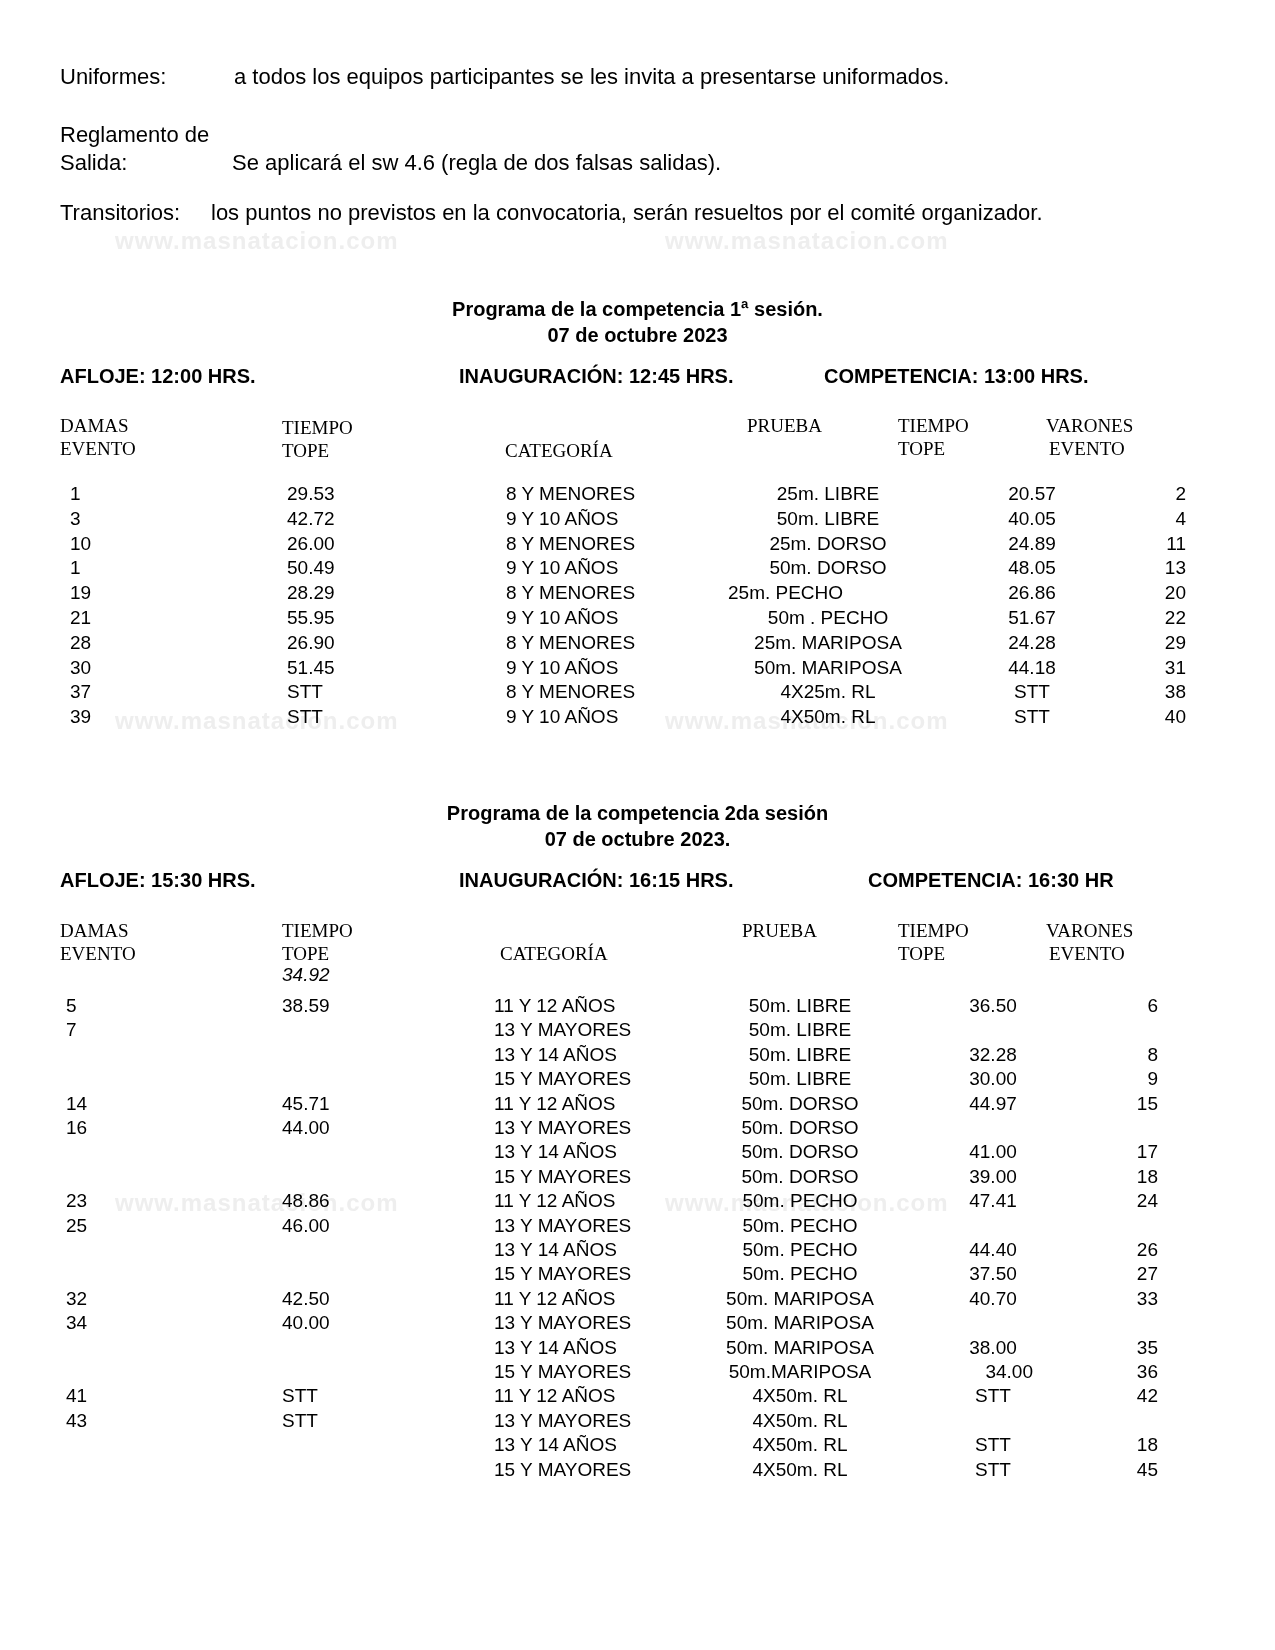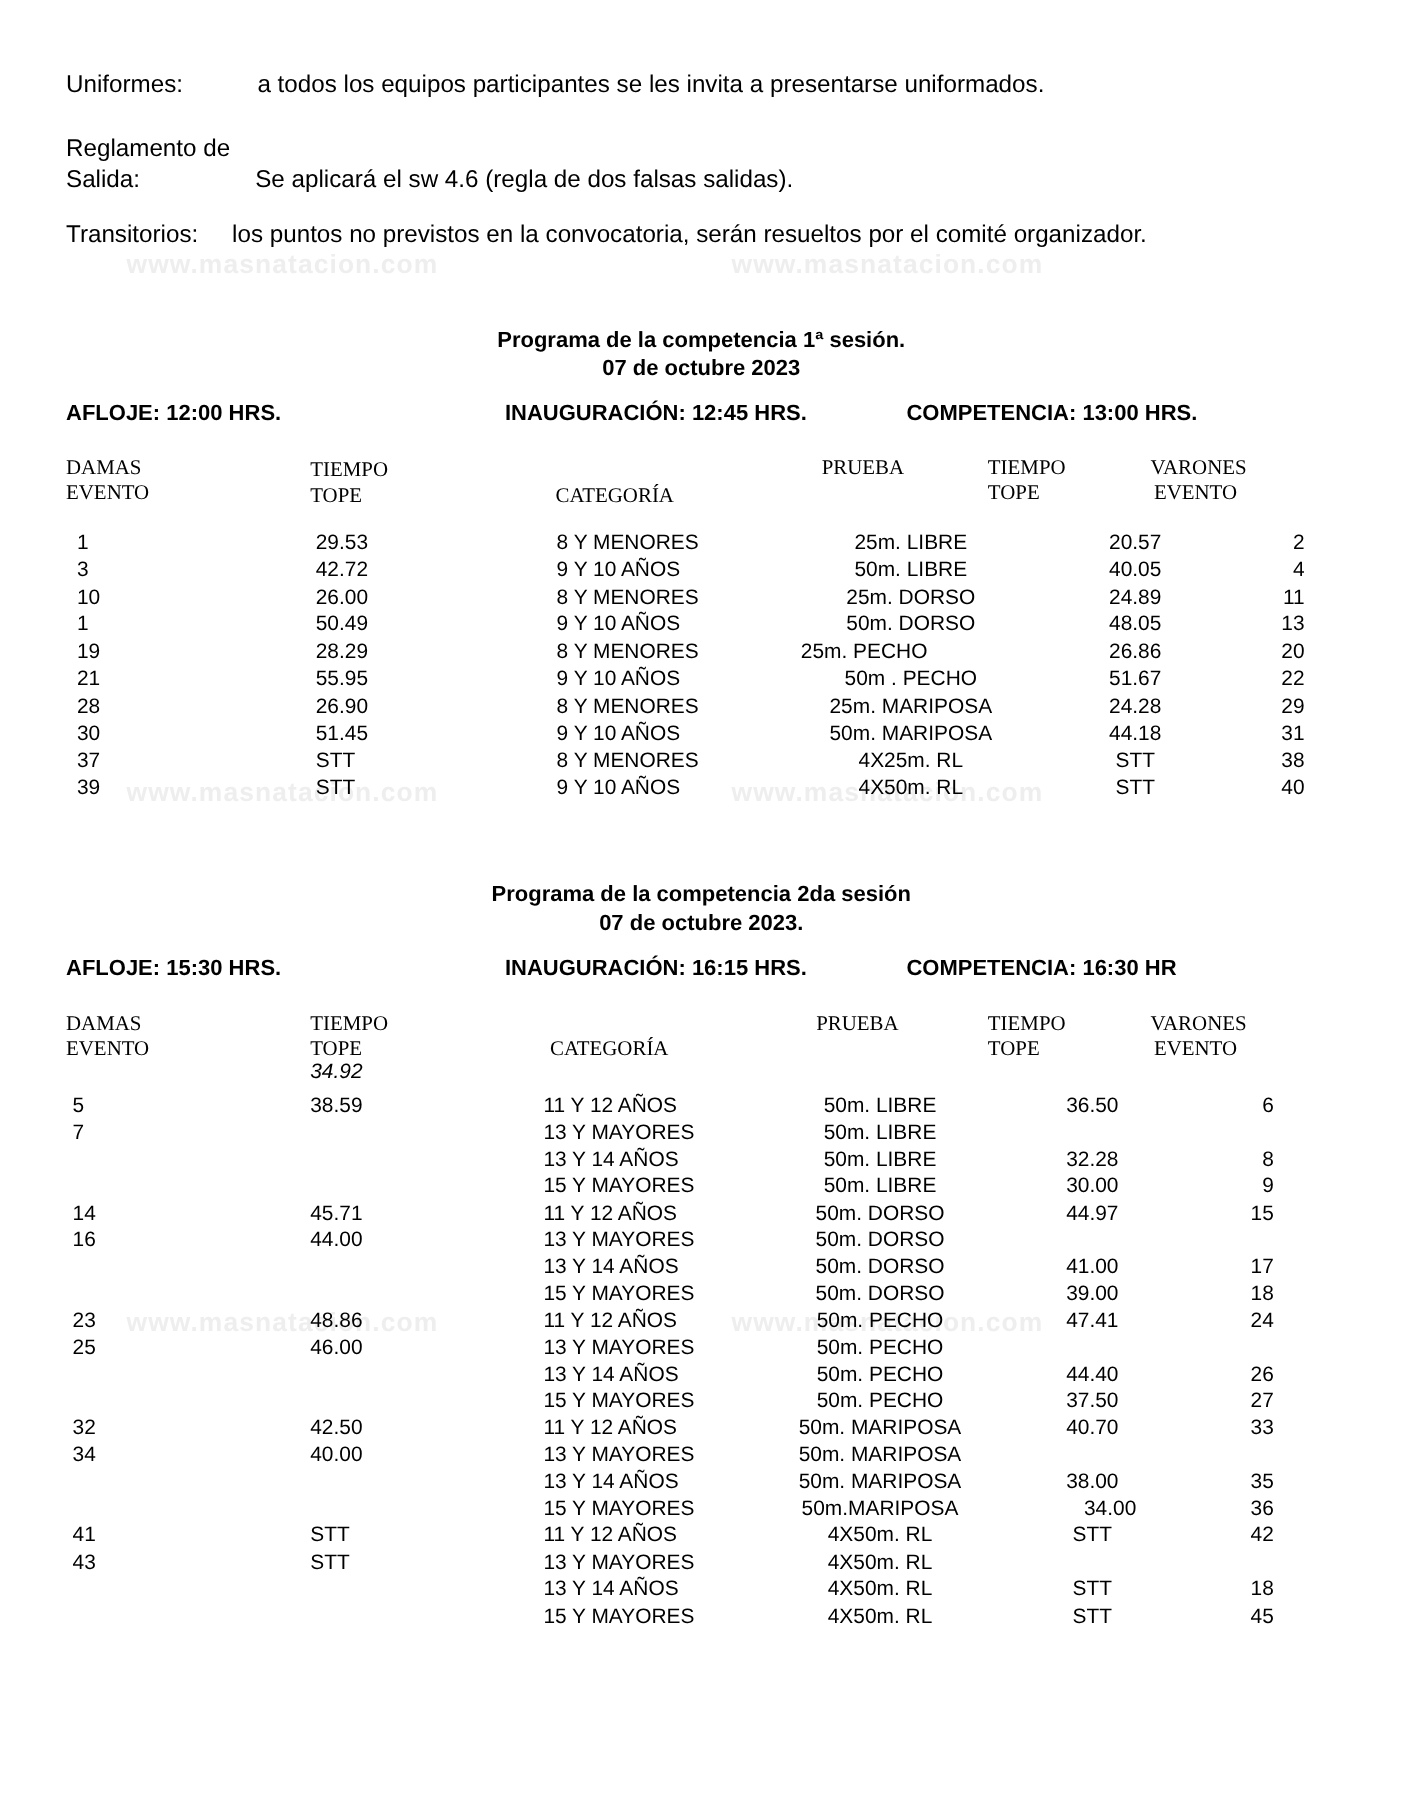--- a/index.html
+++ b/index.html
@@ -135,21 +135,21 @@
       <div class="abs cell" style="top: 706.2px; left: 728px; width: 200px; text-align: center;">4X50m. RL</div>
       <div class="abs cell" style="top: 706.2px; left: 992px; width: 80px; text-align: center;">STT</div>
       <div class="abs cell" style="top: 706.2px; right: 89px; text-align: right;">40</div>
     </div>
   </div>
 
 <div class="abs title" style="top:802px">Programa de la competencia 2da sesión</div>
 <div class="abs title" style="top:828px">07 de octubre 2023.</div>
 <div class="abs times" style="left:60px;top:869px">AFLOJE: 15:30 HRS.</div>
 <div class="abs times" style="left:459px;top:869px">INAUGURACIÓN: 16:15 HRS.</div>
-<div class="abs times" style="left:824px;top:869px">COMPETENCIA: 16:30 HR</div>
+<div class="abs times" style="left:868px;top:869px">COMPETENCIA: 16:30 HR</div>
 
 <div class="abs hdr" style="left:60px;top:919px">
   <div>DAMAS</div>
   <div>EVENTO</div>
 </div>
 <div class="abs hdr" style="left:282px;top:919px">
   <div>TIEMPO</div>
   <div>TOPE</div>
 </div>
 <div class="abs hdr" style="left:500px;top:942px">CATEGORÍA</div>

